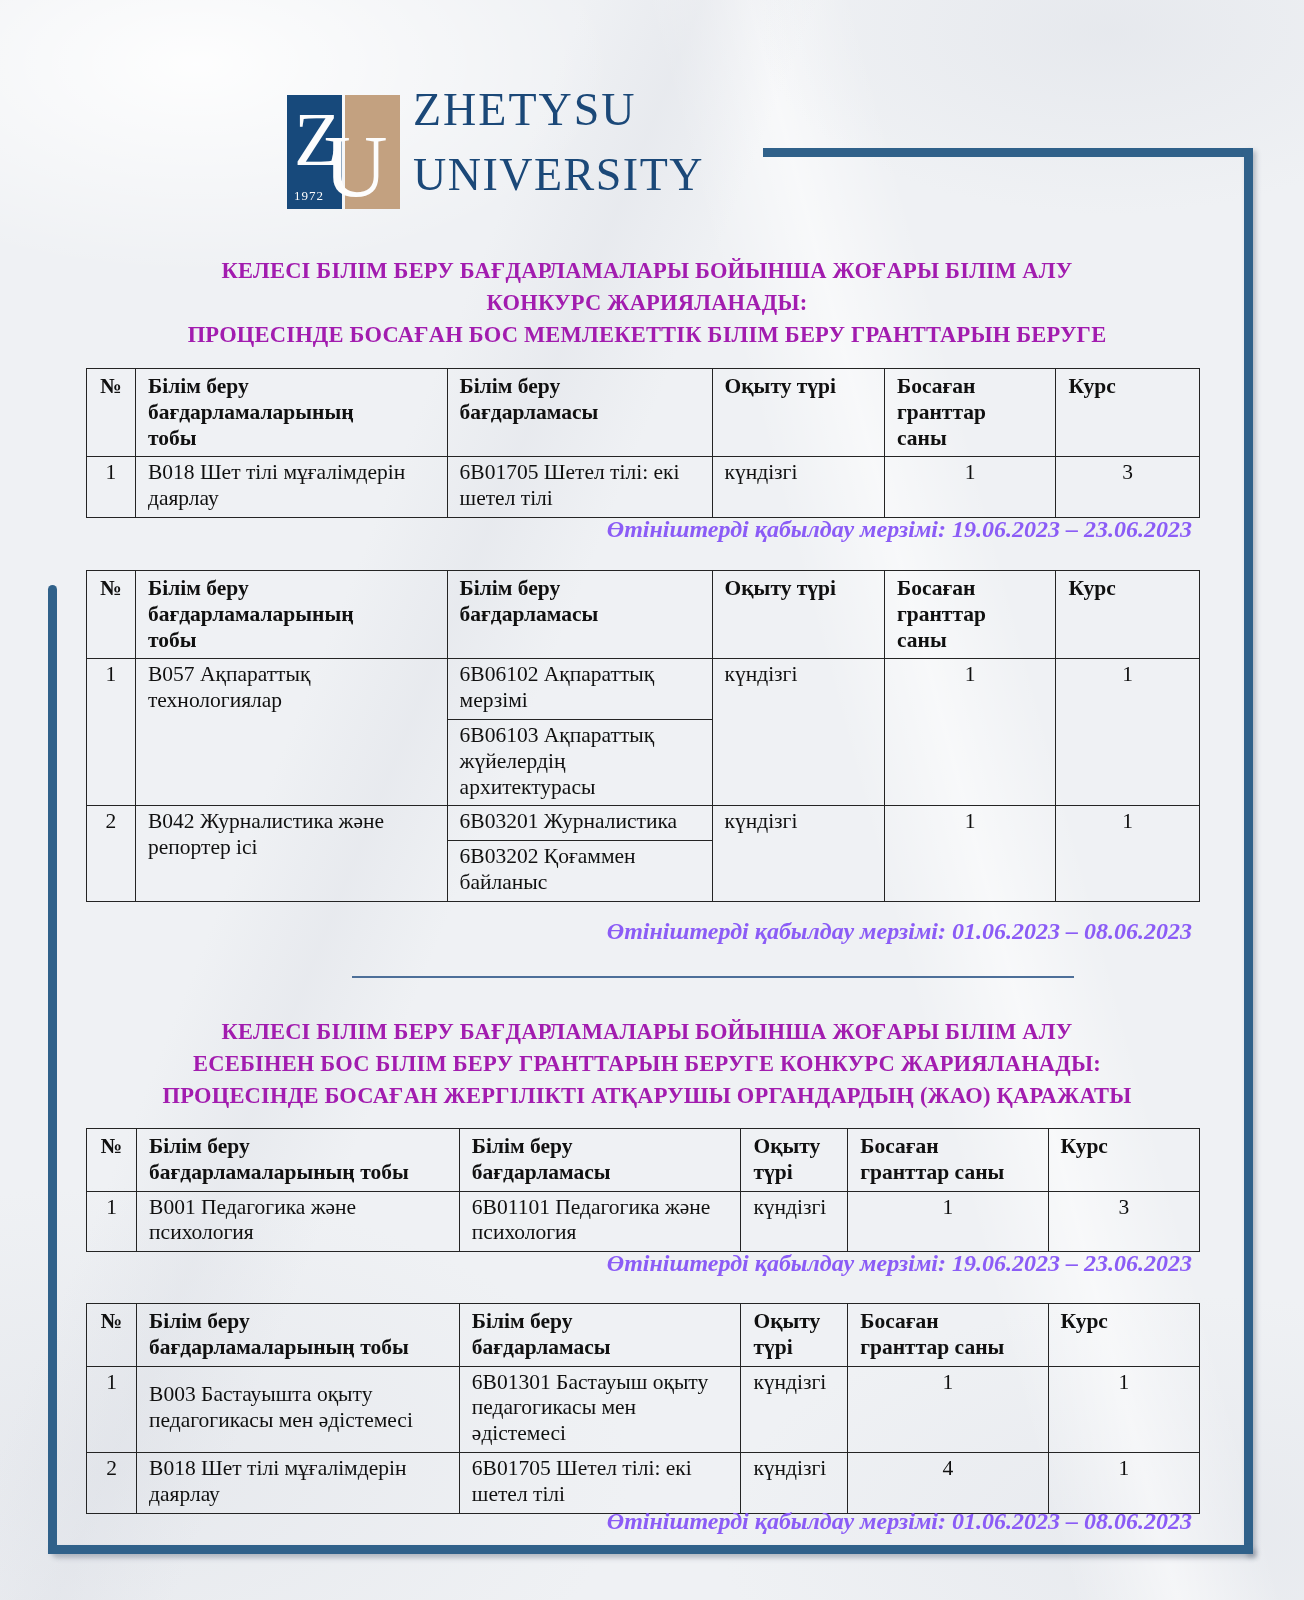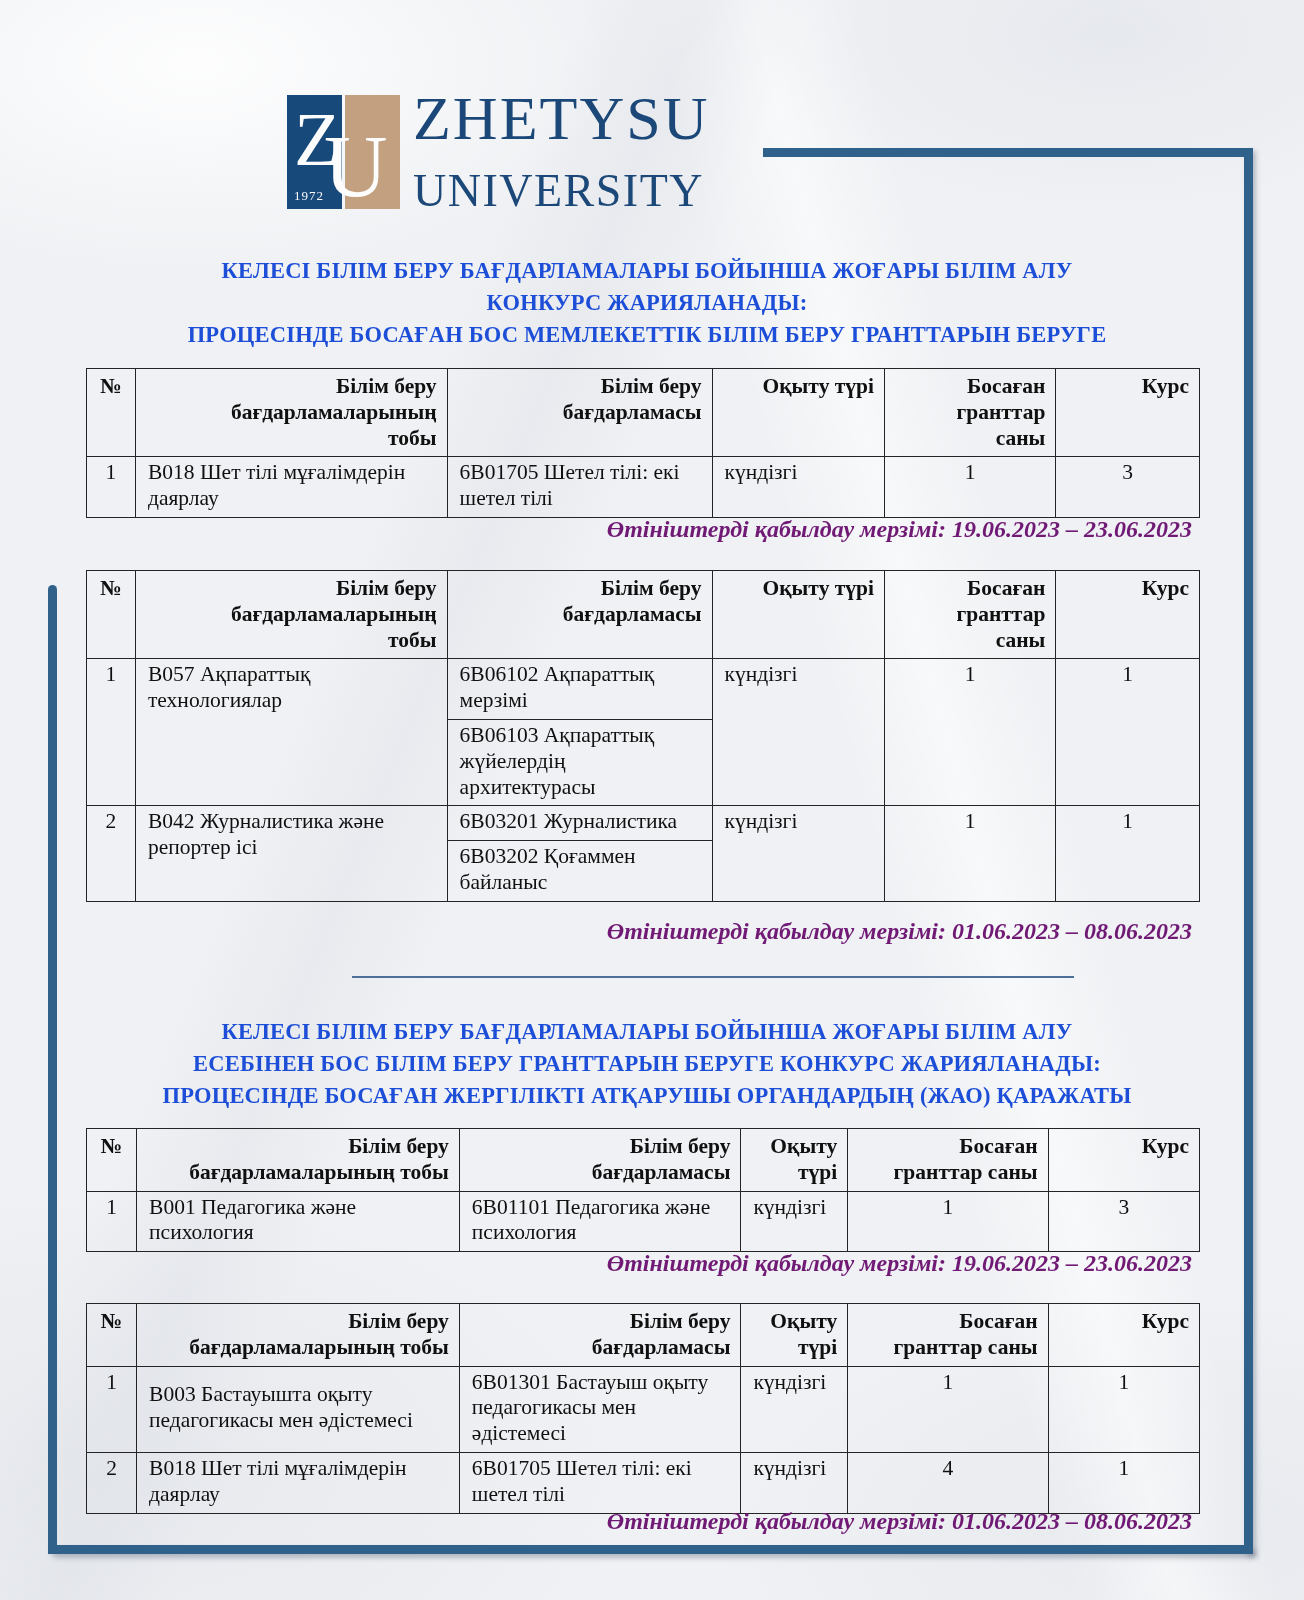--- a/index.html
+++ b/index.html
@@ -36,47 +36,47 @@
   .logo { position:absolute; left:287px; top:95px; display:flex; }
   .emblem { position:relative; width:114px; height:114px; flex:0 0 auto; }
   .sq-blue { position:absolute; left:0;   top:0; width:55px; height:114px; background:#17497b; }
   .sq-tan  { position:absolute; left:58px; top:0; width:55px; height:114px; background:#c3a180; }
   .z-letter { position:absolute; left:7px; top:6px; width:55px; color:#fdfdfd;
               font-size:76px; line-height:1; }
   .u-letter { position:absolute; left:37px; top:28px; color:#fdfdfd;
               font-size:88px; line-height:1; }
   .year { position:absolute; left:7px; bottom:5px; color:#fdfdfd; font-size:13px; letter-spacing:1px; }
   .wordmark { margin-left:12px; margin-top:-8px; color:#1b4878; }
-  .wm-top    { font-size:62px; line-height:1.0; letter-spacing:2px; }
+  .wm-top    { font-size:46px; line-height:1.0; letter-spacing:2px; }
   .wm-bottom { font-size:46px; line-height:1.0; letter-spacing:1.5px; margin-top:19px; }
 
   
   .heading { position:absolute; left:92px; width:1110px; text-align:center;
-             font-weight:bold; font-size:22.5px; line-height:1.42; color:#1d4ed8;
+             font-weight:bold; font-size:22.5px; line-height:1.42; color:#a21caf;
              letter-spacing:0.2px; }
   .heading-1 { top:255px; }
   .heading-2 { top:1016px; }
 
   
   table.tbl { position:absolute; left:86px; width:1114px; border-collapse:collapse;
               table-layout:fixed; font-size:21.5px; color:#101010; }
   .tbl th, .tbl td { border:1.6px solid #242424; padding:3px 10px 5px 12px;
                      vertical-align:top; line-height:1.2; }
-  .tbl th { font-weight:bold; text-align:right; white-space:pre-line; padding-top:5px; }
+  .tbl th { font-weight:bold; text-align:left; white-space:pre-line; padding-top:5px; }
   .tbl th.ctr, .tbl td.ctr { text-align:center; padding-left:4px; padding-right:4px; }
   .tbl td.mid { vertical-align:middle; }
   .tbl-1 { top:368px; }
   .tbl-2 { top:570px; }
   .tbl-3 { top:1128px; }
   .tbl-4 { top:1303px; }
 
   
   .deadline { position:absolute; left:86px; width:1114px; box-sizing:border-box;
               padding-right:8px; text-align:right; font-weight:bold; font-style:italic;
-              font-size:24px; color:#701a75; }
+              font-size:24px; color:#8b5cf6; }
   .deadline-1 { top:516px; }
   .deadline-2 { top:918px; }
   .deadline-3 { top:1250px; }
   .deadline-4 { top:1508px; }
 
   .divider { position:absolute; left:352px; top:976px; width:722px; height:2px;
              background:#4d6f99; }
 </style>
 </head>
 <body>

